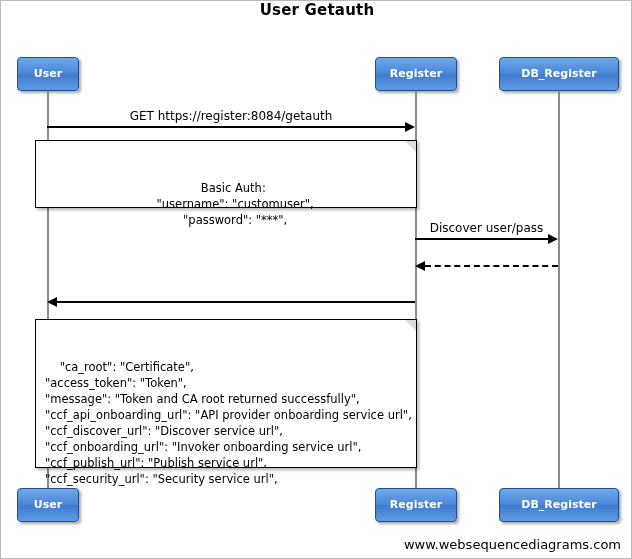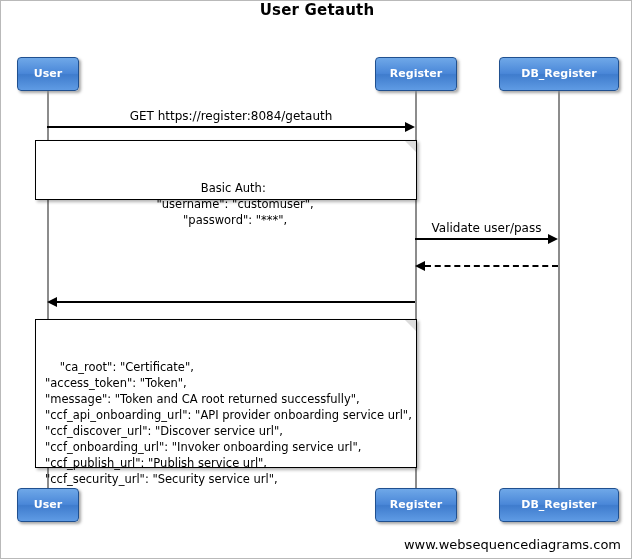--- a/index.html
+++ b/index.html
@@ -132,28 +132,28 @@
   <div class="actor" style="left:498px; top:56px; width:120px;">DB_Register</div>
 
   <div class="lifeline" style="left:46px; top:90px; height:398px;"></div>
   <div class="lifeline" style="left:414px; top:90px; height:398px;"></div>
   <div class="lifeline" style="left:557px; top:90px; height:398px;"></div>
 
   <div class="msg-label" style="left:46px; top:108px; width:368px;">GET https://register:8084/getauth</div>
   <div class="msg-line" style="left:46px; top:125px; width:358px;"></div>
   <div class="arrow-right" style="left:404px; top:121px;"></div>
 
-  <div class="note note-center" style="left:34px; top:139px; width:382px; height:60px; text-align:center;">
+  <div class="note note-center" style="left:34px; top:139px; width:382px; height:68px; text-align:center;">
     <div class="fold"></div>
     <span>Basic Auth:
      "username": "customuser",
      "password": "***",</span>
   </div>
 
-  <div class="msg-label" style="left:414px; top:220px; width:143px;">Validate user/pass</div>
+  <div class="msg-label" style="left:414px; top:220px; width:143px;">Discover user/pass</div>
   <div class="msg-line" style="left:414px; top:237px; width:133px;"></div>
   <div class="arrow-right" style="left:547px; top:233px;"></div>
 
   <div class="msg-line dashed" style="left:424px; top:264px; width:133px;"></div>
   <div class="arrow-left" style="left:414px; top:260px;"></div>
 
   <div class="msg-line" style="left:56px; top:300px; width:358px;"></div>
   <div class="arrow-left" style="left:46px; top:296px;"></div>
 
   <div class="note" style="left:34px; top:318px; width:382px; height:149px;">

